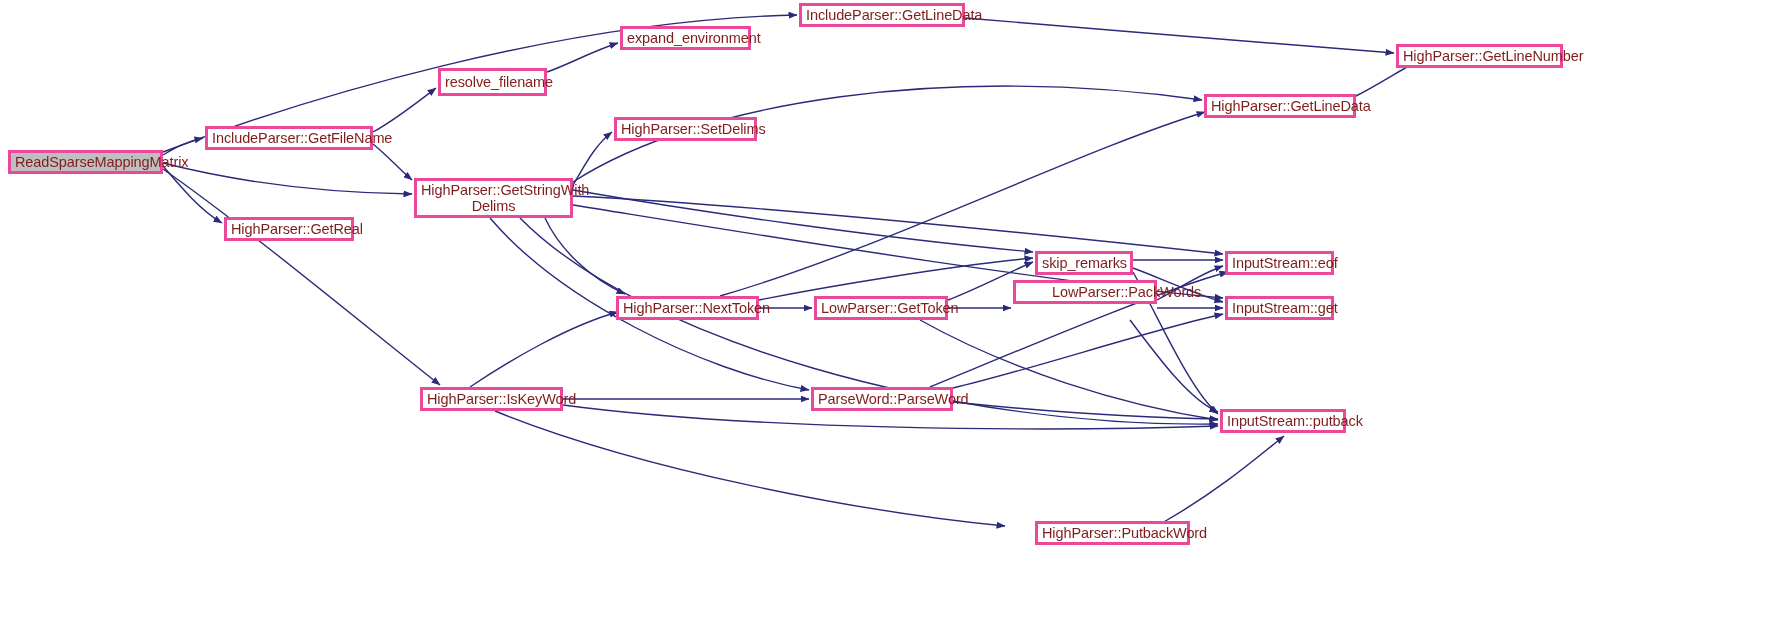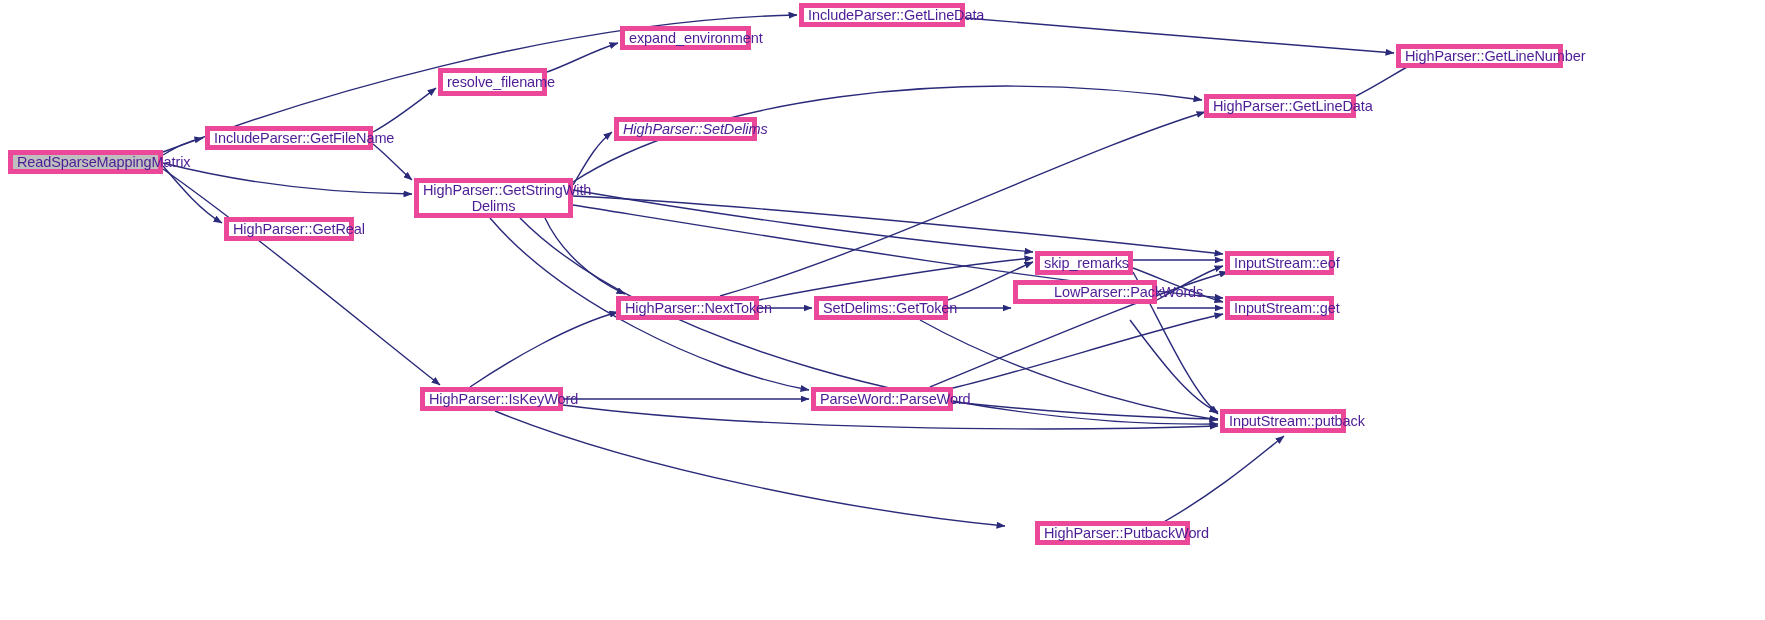--- a/index.html
+++ b/index.html
@@ -21,23 +21,23 @@
     position: absolute;
     left: 0;
     top: 0;
     width: 1765px;
     height: 620px;
     pointer-events: none;
   }
   .gnode {
     position: absolute;
     box-sizing: border-box;
-    border: 5px solid #ec4899;
+    border: 3px solid #ec4899;
     background: #ffffff;
-    color: #4c1d95;
+    color: #7f1d1d;
     font-size: 14.5px;
     line-height: 16px;
     text-align: center;
     display: flex;
     align-items: center;
     justify-content: center;
     white-space: pre-line;
     letter-spacing: -0.1px;
     z-index: 5;
   }
@@ -103,26 +103,26 @@
       </g>
   </svg>
   <div id="nodes-layer">
       <div class="gnode root" style="left: 8px; top: 150px; width: 155px; height: 24px;"><span class="lbl">ReadSparseMappingMatrix</span></div>
       <div class="gnode" style="left: 205px; top: 126px; width: 168px; height: 24px;"><span class="lbl">IncludeParser::GetFileName</span></div>
       <div class="gnode" style="left: 224px; top: 217px; width: 130px; height: 24px;"><span class="lbl">HighParser::GetReal</span></div>
       <div class="gnode" style="left: 438px; top: 68px; width: 109px; height: 28px;"><span class="lbl">resolve_filename</span></div>
       <div class="gnode" style="left: 414px; top: 178px; width: 159px; height: 40px;"><span class="lbl">HighParser::GetStringWith
 Delims</span></div>
       <div class="gnode" style="left: 620px; top: 26px; width: 131px; height: 24px;"><span class="lbl">expand_environment</span></div>
-      <div class="gnode" style="left: 614px; top: 117px; width: 143px; height: 24px; font-style: italic;"><span class="lbl">HighParser::SetDelims</span></div>
+      <div class="gnode" style="left: 614px; top: 117px; width: 143px; height: 24px;"><span class="lbl">HighParser::SetDelims</span></div>
       <div class="gnode" style="left: 799px; top: 3px; width: 166px; height: 24px;"><span class="lbl">IncludeParser::GetLineData</span></div>
       <div class="gnode" style="left: 1204px; top: 94px; width: 152px; height: 24px;"><span class="lbl">HighParser::GetLineData</span></div>
       <div class="gnode" style="left: 1396px; top: 44px; width: 167px; height: 24px;"><span class="lbl">HighParser::GetLineNumber</span></div>
       <div class="gnode" style="left: 616px; top: 296px; width: 143px; height: 24px;"><span class="lbl">HighParser::NextToken</span></div>
-      <div class="gnode" style="left: 814px; top: 296px; width: 134px; height: 24px;"><span class="lbl">SetDelims::GetToken</span></div>
+      <div class="gnode" style="left: 814px; top: 296px; width: 134px; height: 24px;"><span class="lbl">LowParser::GetToken</span></div>
       <div class="gnode" style="left: 1013px; top: 280px; width: 144px; height: 24px; padding-left: 32px;"><span class="lbl">LowParser::PackWords</span></div>
       <div class="gnode" style="left: 1035px; top: 251px; width: 98px; height: 24px;"><span class="lbl">skip_remarks</span></div>
       <div class="gnode" style="left: 1225px; top: 251px; width: 109px; height: 24px;"><span class="lbl">InputStream::eof</span></div>
       <div class="gnode" style="left: 1225px; top: 296px; width: 109px; height: 24px;"><span class="lbl">InputStream::get</span></div>
       <div class="gnode" style="left: 420px; top: 387px; width: 143px; height: 24px;"><span class="lbl">HighParser::IsKeyWord</span></div>
       <div class="gnode" style="left: 811px; top: 387px; width: 142px; height: 24px;"><span class="lbl">ParseWord::ParseWord</span></div>
       <div class="gnode" style="left: 1220px; top: 409px; width: 126px; height: 24px;"><span class="lbl">InputStream::putback</span></div>
       <div class="gnode" style="left: 1007px; top: 521px; width: 155px; height: 24px; margin-left: 28px;"><span class="lbl">HighParser::PutbackWord</span></div>
     </div>
 </div>

